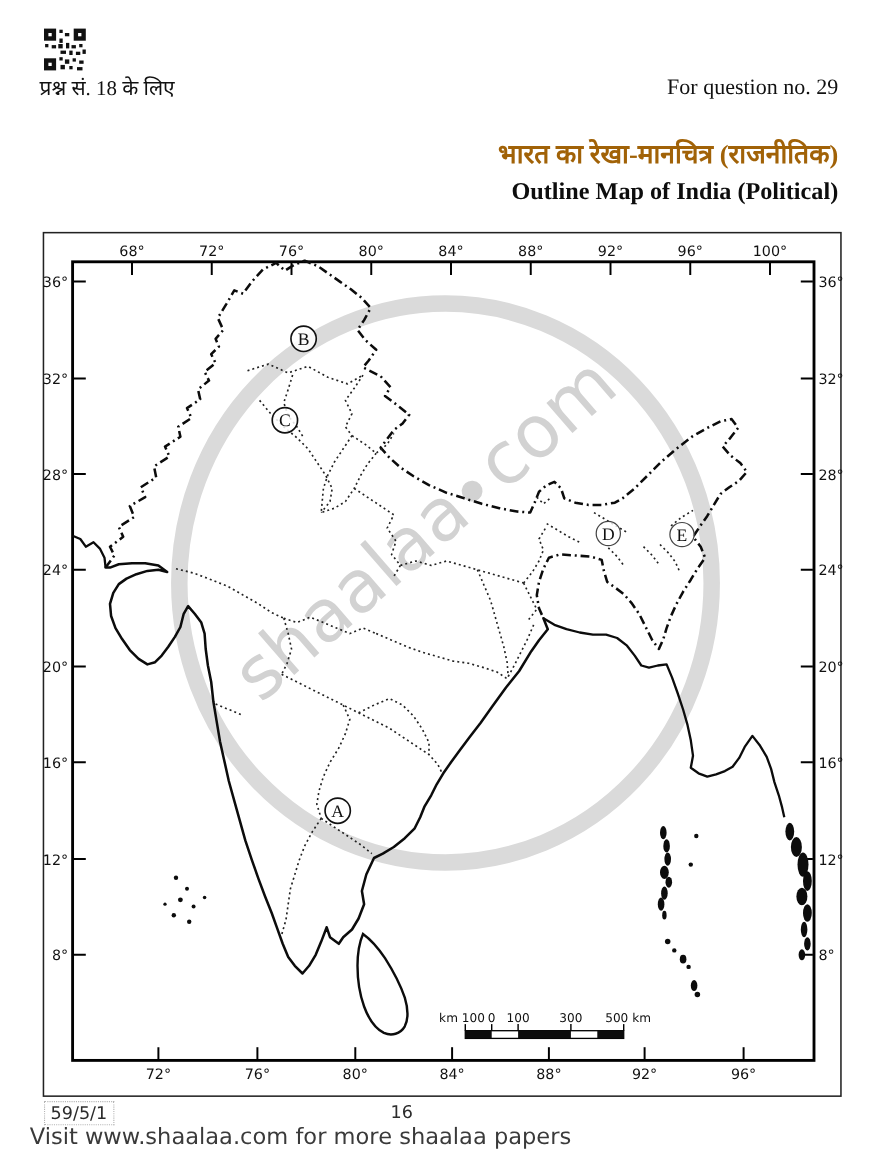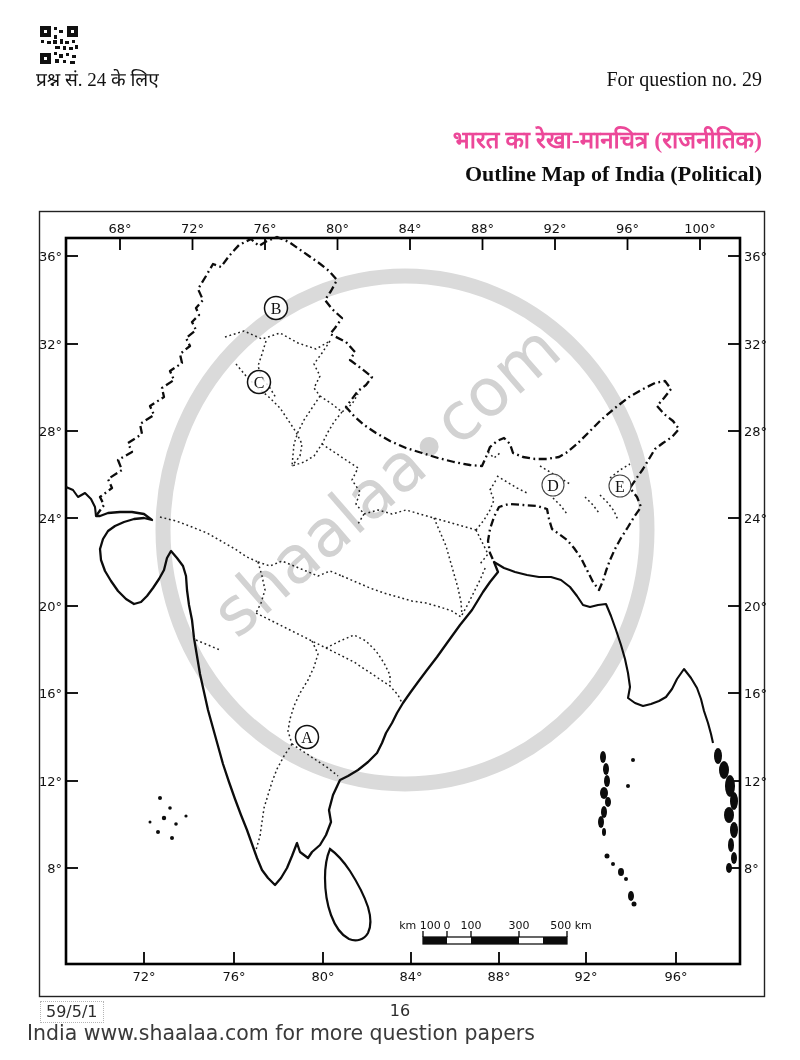--- a/index.html
+++ b/index.html
@@ -1,25 +1,25 @@
 <!DOCTYPE html>
 <html><head>
 <meta charset="utf-8">
 <style>
   html,body{margin:0;padding:0;background:#ffffff;}
   #page{position:relative;width:800px;height:1060px;background:#ffffff;overflow:hidden;
         font-family:"Liberation Serif", serif;color:#1a1a1a;}
   .abs{position:absolute;}
   .note-hi{left:36px;top:66px;font-size:19px;color:#111;}
   .note-en{right:38px;top:68px;font-size:20px;color:#111;}
-  .title-hi{right:38px;top:122px;font-size:24px;font-weight:bold;color:#ec4899;}
+  .title-hi{right:38px;top:122px;font-size:24px;font-weight:bold;color:#a16207;}
   .title-en{right:38px;top:161px;font-size:22px;font-weight:bold;color:#0d0d0d;}
   .footer-code{left:40px;top:1001px;font-family:"DejaVu Sans",sans-serif;font-size:16px;color:#2c2c2c;
                border:1px dotted #b5b5b5;padding:0px 5px 1px 5px;text-align:center;}
-  .footer-page{left:355px;top:1001px;width:90px;text-align:center;
+  .footer-page{left:355px;top:1001px;width:90px;
                font-family:"DejaVu Sans",sans-serif;font-size:16px;color:#2c2c2c;}
   .footer-visit{left:27px;top:1021px;font-family:"DejaVu Sans",sans-serif;font-size:20.5px;color:#3a3a3a;}
   svg text{font-family:"DejaVu Sans",sans-serif;}
   .deg{font-size:13px;fill:#111;}
   .marker-letter{font-family:"Liberation Serif",serif;font-size:16px;fill:#111;}
   .scale-label{font-size:11px;fill:#111;}
 </style>
 </head>
 <body>
 
@@ -50,21 +50,21 @@
         <rect x="15" y="27" width="3" height="3"></rect>
         <rect x="20" y="29" width="4" height="4"></rect>
       <rect x="27" y="28" width="3" height="3"></rect>
         <rect x="33" y="30" width="4" height="3"></rect>
         <rect x="16" y="34" width="4" height="4"></rect>
       <rect x="24" y="35" width="3" height="3"></rect>
         <rect x="31" y="36" width="5" height="3"></rect>
     </g>
   </svg>
 
-  <div class="abs note-hi">प्रश्न सं. 24 के लिए</div>
+  <div class="abs note-hi">प्रश्न सं. 18 के लिए</div>
   <div class="abs note-en">For question no. 29</div>
   <div class="abs title-hi">भारत का रेखा-मानचित्र (राजनीतिक)</div>
   <div class="abs title-en">Outline Map of India (Political)</div>
 
   <svg class="abs" style="left:38px;top:210px" width="730" height="790" viewBox="38 210 730 790">
 
     <g>
       <ellipse cx="405" cy="530" rx="242" ry="254" fill="none" stroke="#dadada" stroke-width="15"></ellipse>
       <g transform="translate(237,640) rotate(-41)" fill="#d2d2d2">
         <text x="0" y="0" font-size="66" font-family="DejaVu Sans">shaalaa</text>
@@ -299,15 +299,15 @@
       </g>
       <rect x="423" y="937" width="144" height="7" fill="#ffffff" stroke="#000" stroke-width="1.2"></rect>
       <rect x="423" y="937" width="24" height="7" fill="#0c0c0c"></rect>
       <rect x="471" y="937" width="48" height="7" fill="#0c0c0c"></rect>
       <rect x="543" y="937" width="24" height="7" fill="#0c0c0c"></rect>
     </g>
   </svg>
 
   <div class="abs footer-code">59/5/1</div>
   <div class="abs footer-page">16</div>
-  <div class="abs footer-visit">India www.shaalaa.com for more question papers</div>
+  <div class="abs footer-visit">Visit www.shaalaa.com for more shaalaa papers</div>
 
 </div>
 
 </body></html>

